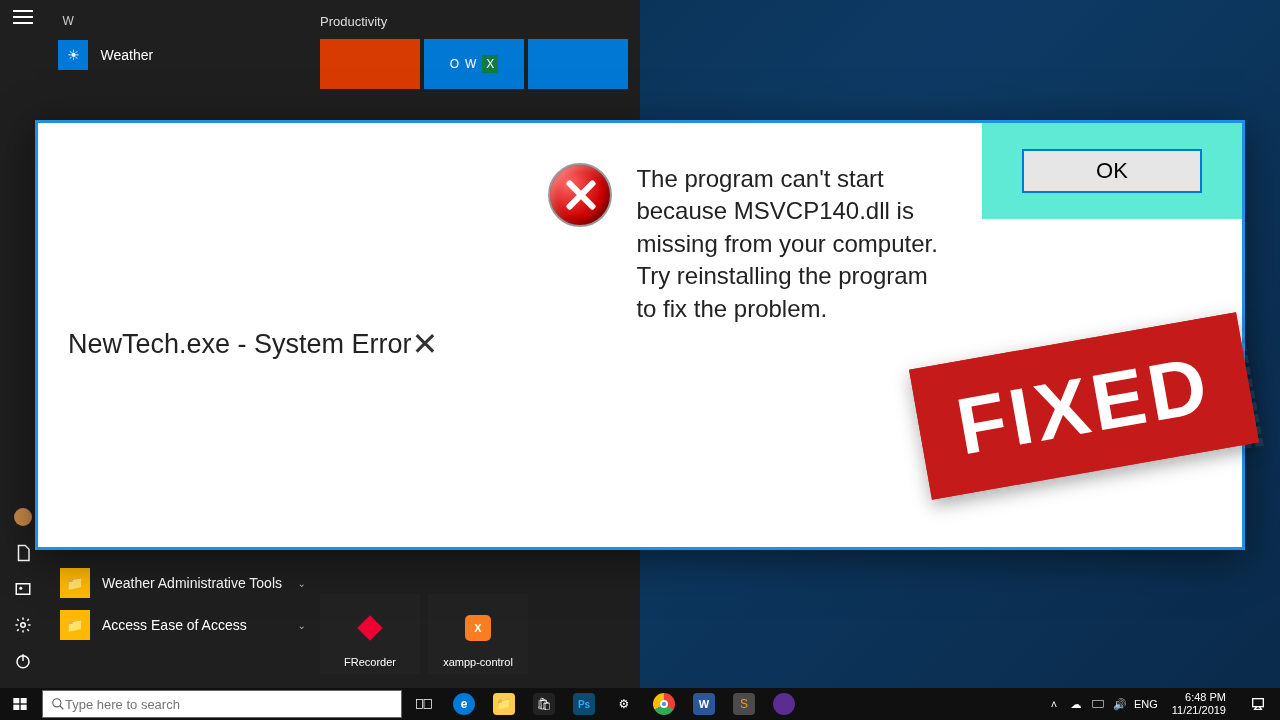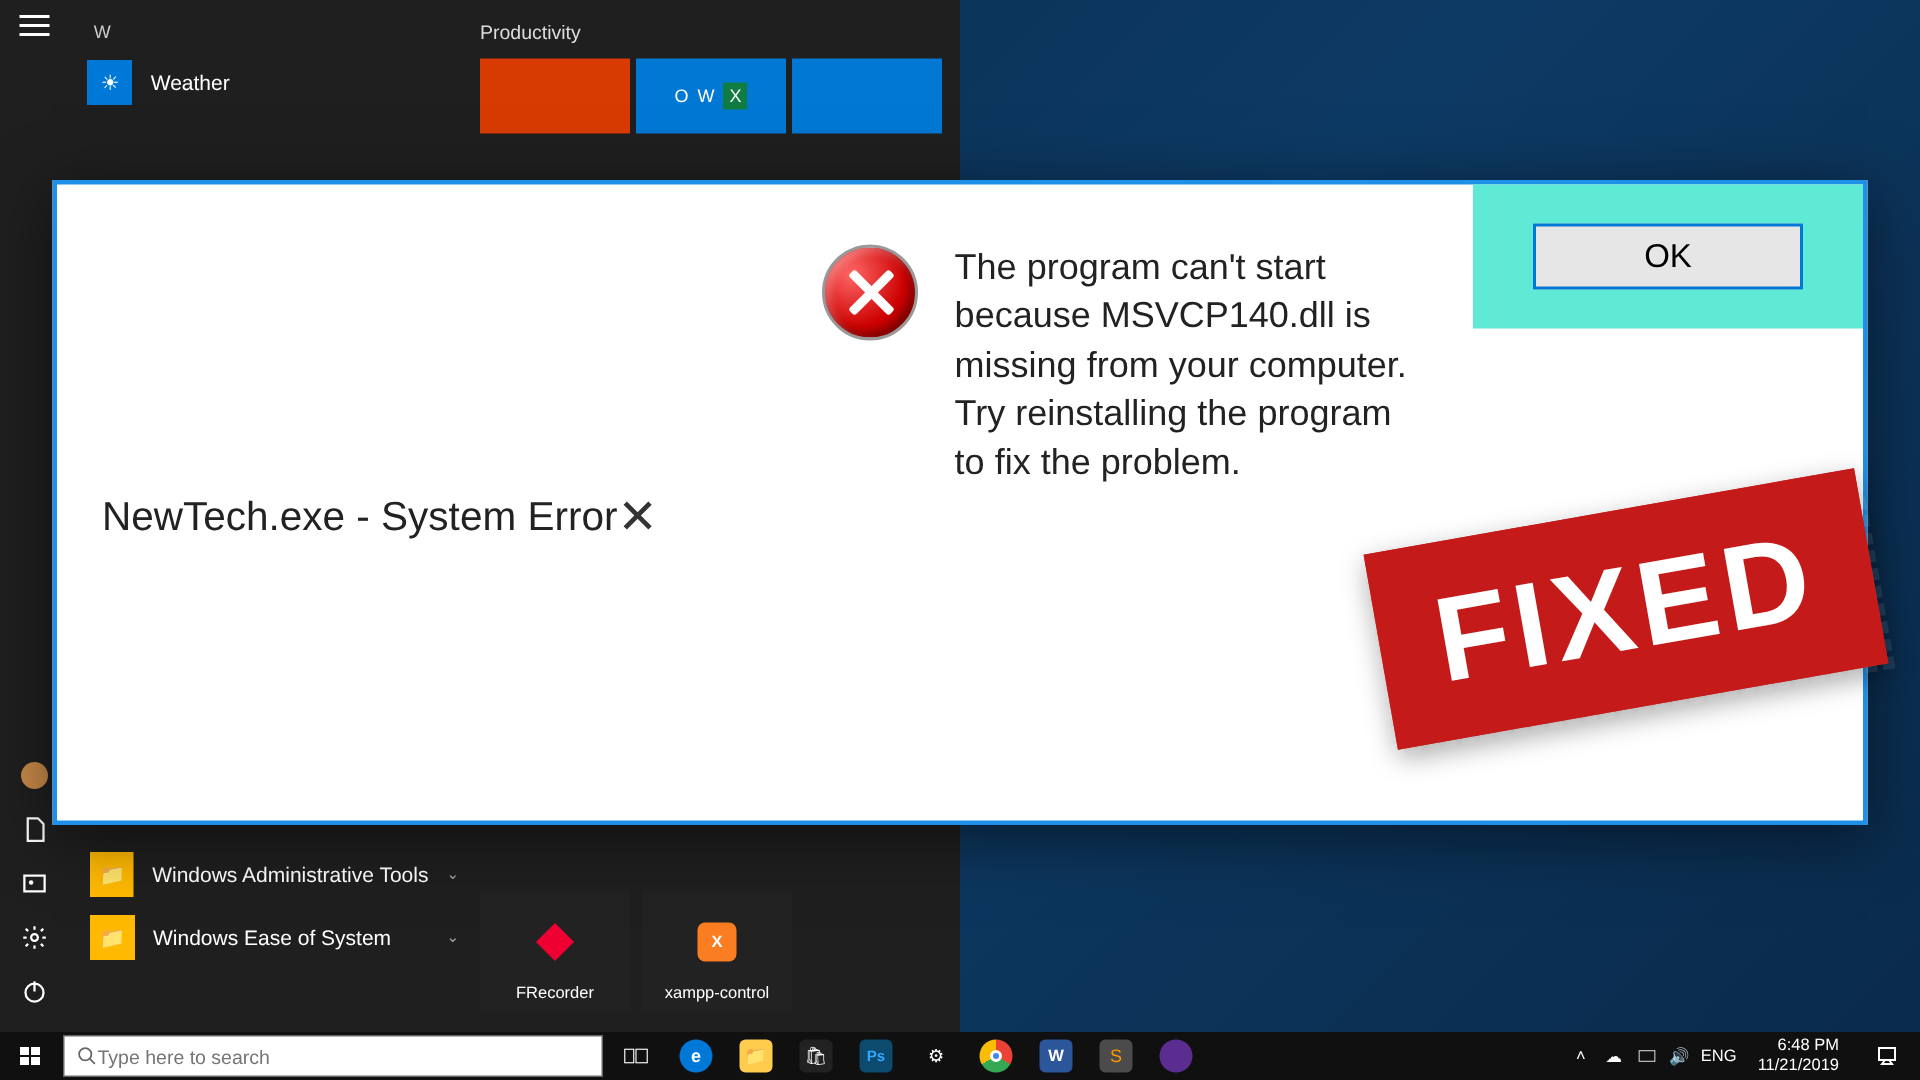--- a/index.html
+++ b/index.html
@@ -139,26 +139,26 @@
   <div class="start-apps">
     <div class="letter-hdr">W</div>
     <div class="app-row">
       <div class="tile-sm" style="background:#0078d7">☀</div>
       <span>Weather</span>
     </div>
 
     <div style="position:absolute; bottom:42px; left:48px; width:270px;">
       <div class="app-row">
         <div class="tile-sm" style="background:#ffb900">📁</div>
-        <span>Windows Administrative Tools</span>
+        <span>Weather Administrative Tools</span>
         <span class="chev">⌄</span>
       </div>
       <div class="app-row">
         <div class="tile-sm" style="background:#ffb900">📁</div>
-        <span>Windows Ease of System</span>
+        <span>Access Ease of Access</span>
         <span class="chev">⌄</span>
       </div>
     </div>
   </div>
 
   <div class="start-tiles">
     <div class="tiles-hdr">Productivity</div>
     <div class="tiles-row">
       <div class="tile" style="background:#d83b01"></div>
       <div class="tile" style="background:#0078d4">

